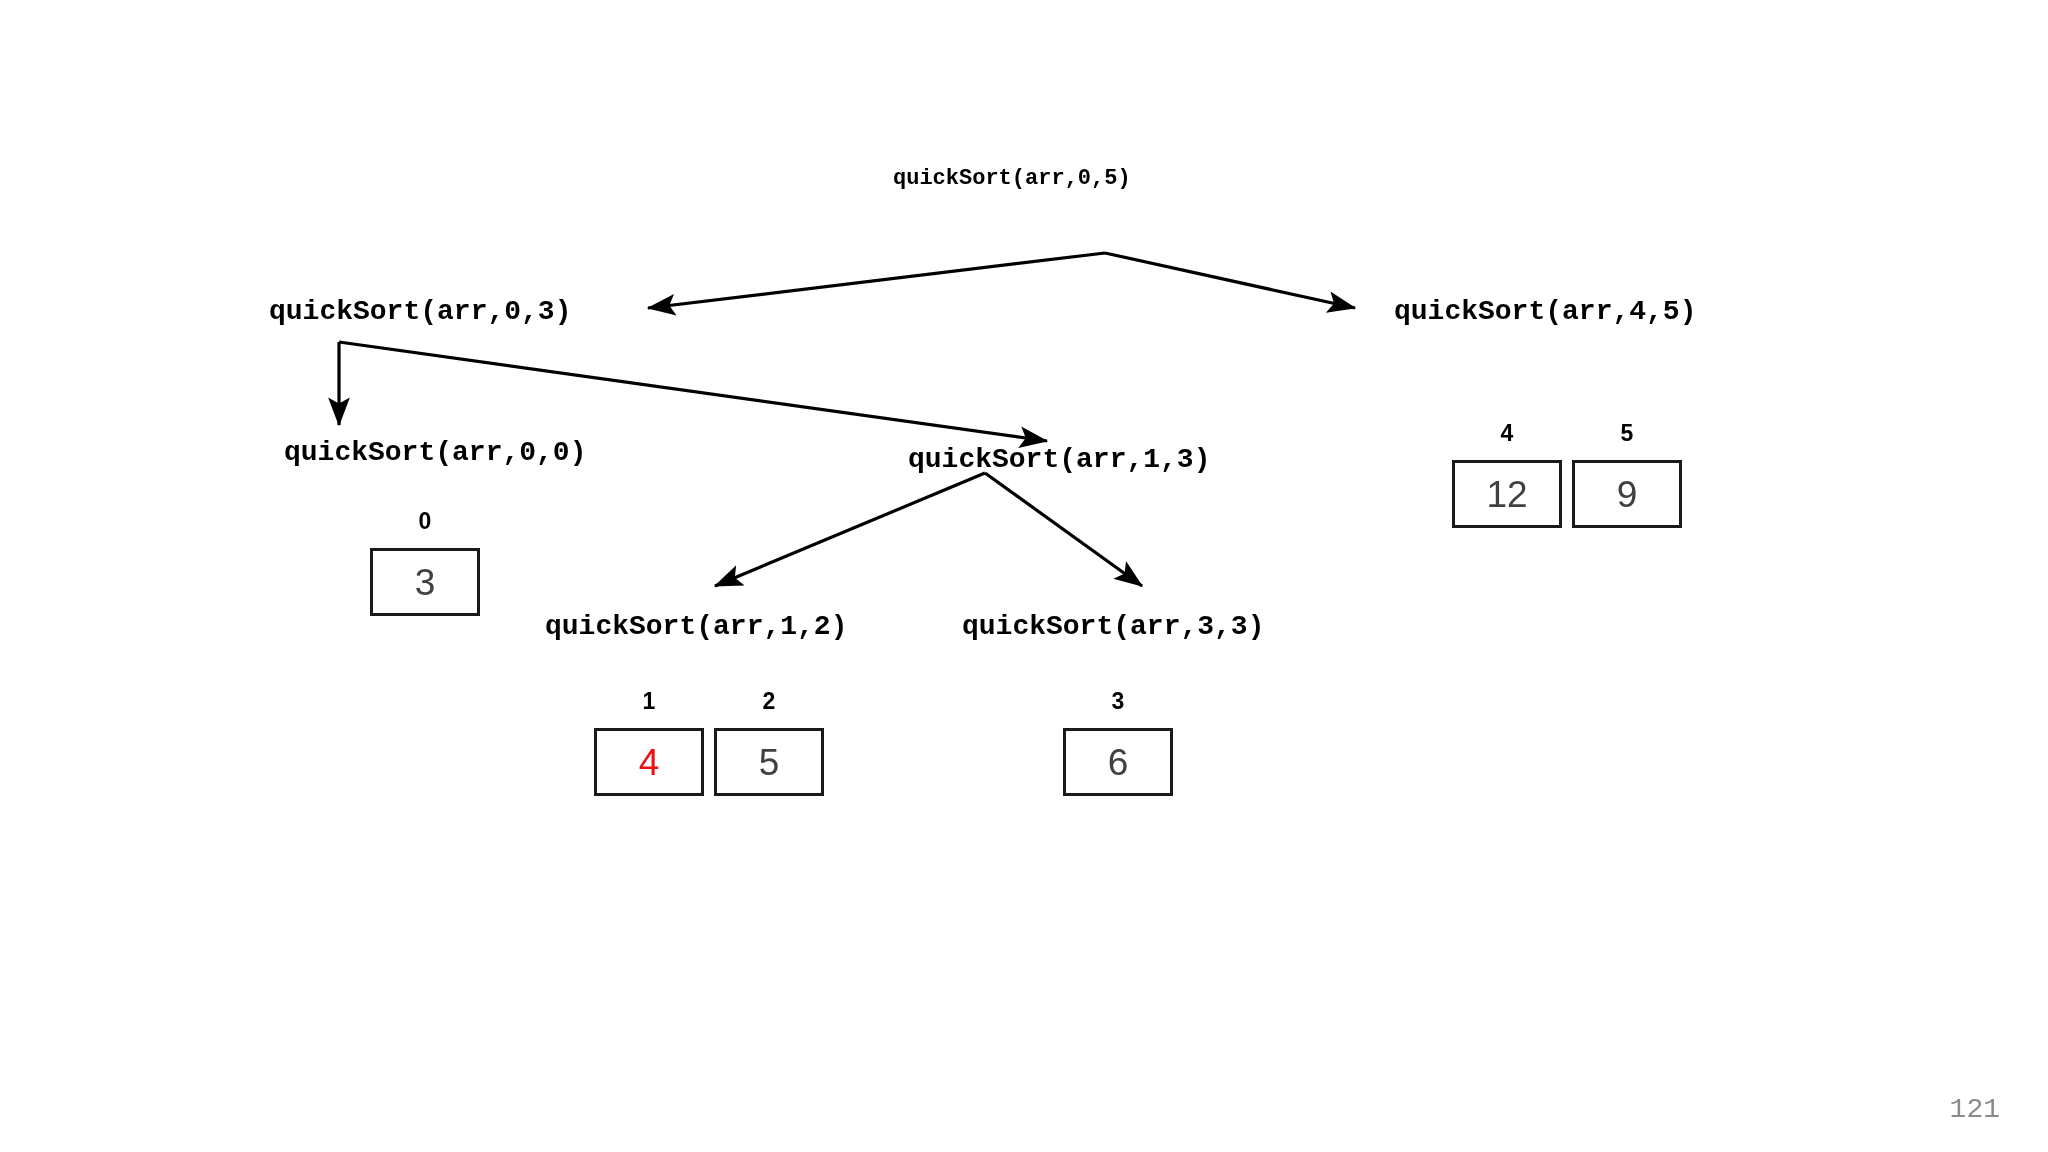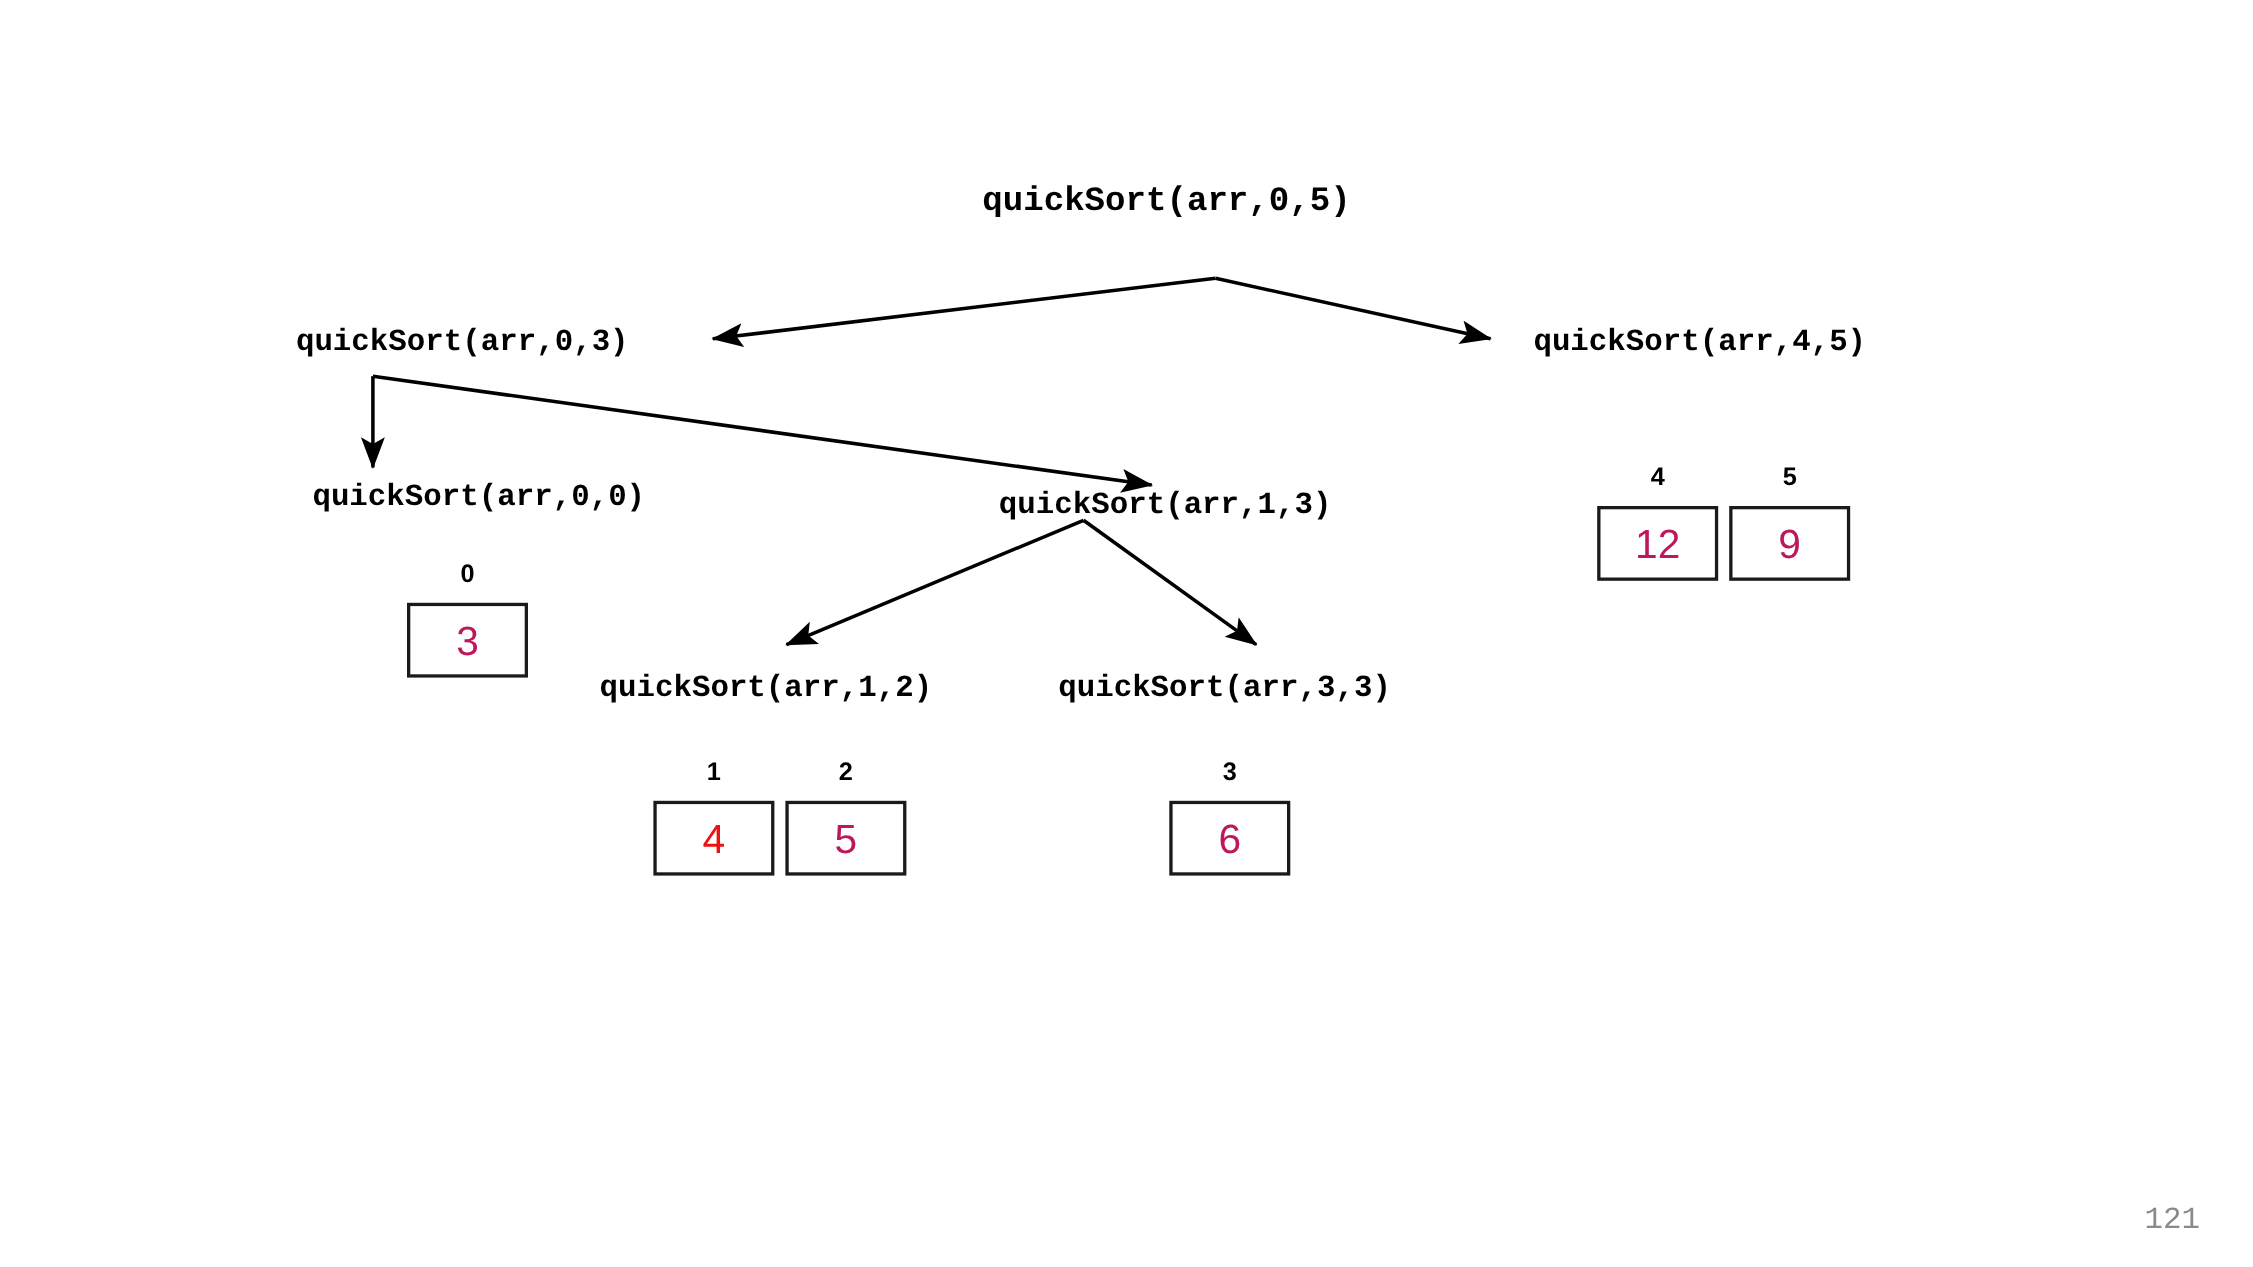--- a/index.html
+++ b/index.html
@@ -19,21 +19,21 @@
   .call-label {
     position: absolute;
     font-family: "Liberation Mono", "DejaVu Sans Mono", monospace;
     font-weight: bold;
     font-size: 28px;
     line-height: 1;
     color: #000000;
     white-space: nowrap;
     letter-spacing: 0px;
   }
-  .call-label.lvl0 { font-size: 31px; }
+  .call-label.lvl0 { font-size: 22px; }
   
   #arrows {
     position: absolute;
     left: 0;
     top: 0;
     width: 2048px;
     height: 1152px;
     pointer-events: none;
   }
   
@@ -46,21 +46,21 @@
     border: 3px solid #1a1a1a;
     background: #ffffff;
     display: flex;
     align-items: center;
     justify-content: center;
   }
   .cell-value {
     font-family: "Liberation Sans", sans-serif;
     font-size: 37px;
     font-weight: 400;
-    color: #be185d;
+    color: #404040;
     line-height: 1;
   }
   .cell-value.red { color: #ee1111; }
   .cell-index {
     position: absolute;
     font-family: "Liberation Sans", sans-serif;
     font-weight: bold;
     font-size: 23px;
     color: #000000;
     line-height: 1;

